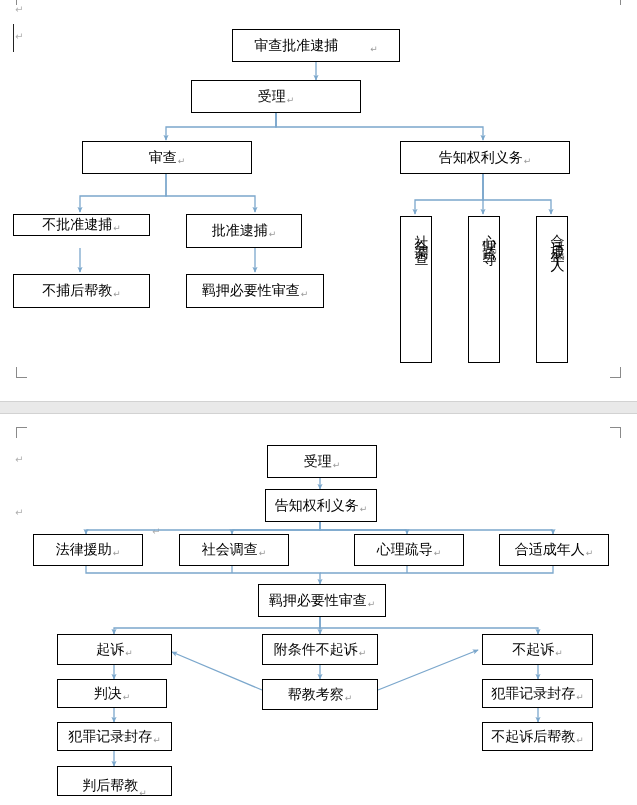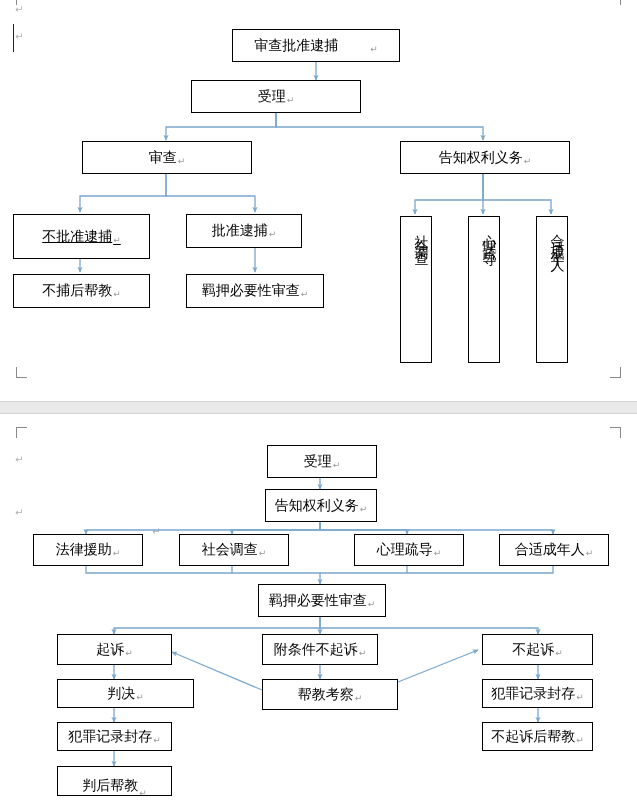--- a/index.html
+++ b/index.html
@@ -188,21 +188,21 @@
   <div class="node" style="left:82px; top:141px; width:170px; height:33px;justify-content:center;">
     <span class="lbl">审查</span>
       <span class="pm">↵</span>
   </div>
 
   <div class="node" style="left:400px; top:141px; width:170px; height:33px;">
     <span class="lbl">告知权利义务</span>
       <span class="pm">↵</span>
   </div>
 
-  <div class="node" style="left:13px; top:214px; width:137px; height:45px;text-decoration:underline;">
+  <div class="node" style="left:13px; top:214px; width:137px; height:22px;">
     <span class="lbl">不批准逮捕</span>
       <span class="pm">↵</span>
   </div>
 
   <div class="node" style="left:186px; top:214px; width:116px; height:34px;">
     <span class="lbl">批准逮捕</span>
       <span class="pm">↵</span>
   </div>
 
   <div class="node" style="left:13px; top:274px; width:137px; height:34px;">
@@ -282,26 +282,26 @@
   <div class="node" style="left:262px; top:634px; width:116px; height:31px;">
     <span class="lbl">附条件不起诉</span>
       <span class="pm">↵</span>
   </div>
 
   <div class="node" style="left:482px; top:634px; width:111px; height:31px;">
     <span class="lbl">不起诉</span>
       <span class="pm">↵</span>
   </div>
 
-  <div class="node" style="left:57px; top:679px; width:137px; height:29px;">
+  <div class="node" style="left:57px; top:679px; width:110px; height:29px;">
     <span class="lbl">判决</span>
       <span class="pm">↵</span>
   </div>
 
-  <div class="node" style="left:262px; top:679px; width:136px; height:31px;">
+  <div class="node" style="left:262px; top:679px; width:116px; height:31px;">
     <span class="lbl">帮教考察</span>
       <span class="pm">↵</span>
   </div>
 
   <div class="node" style="left:57px; top:722px; width:115px; height:29px;">
     <span class="lbl">犯罪记录封存</span>
       <span class="pm">↵</span>
   </div>
 
   <div class="node" style="left:482px; top:679px; width:111px; height:29px;">

